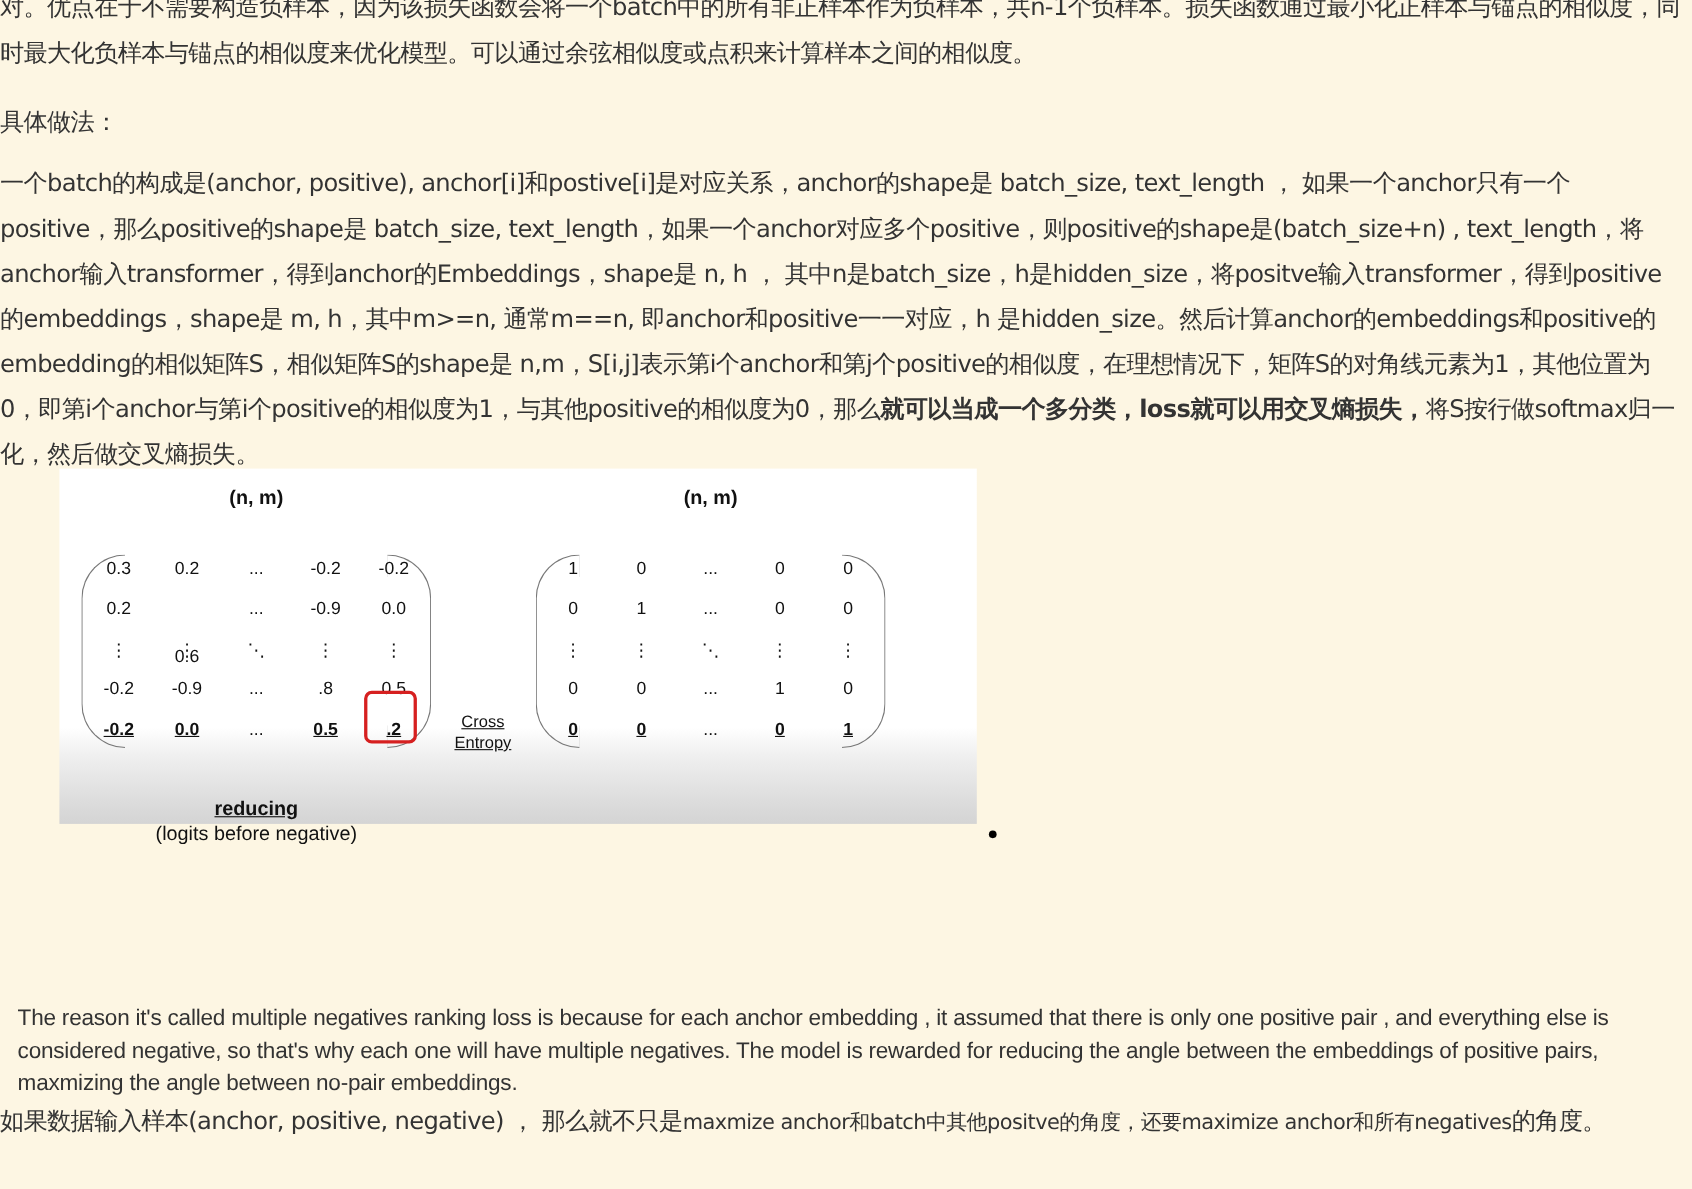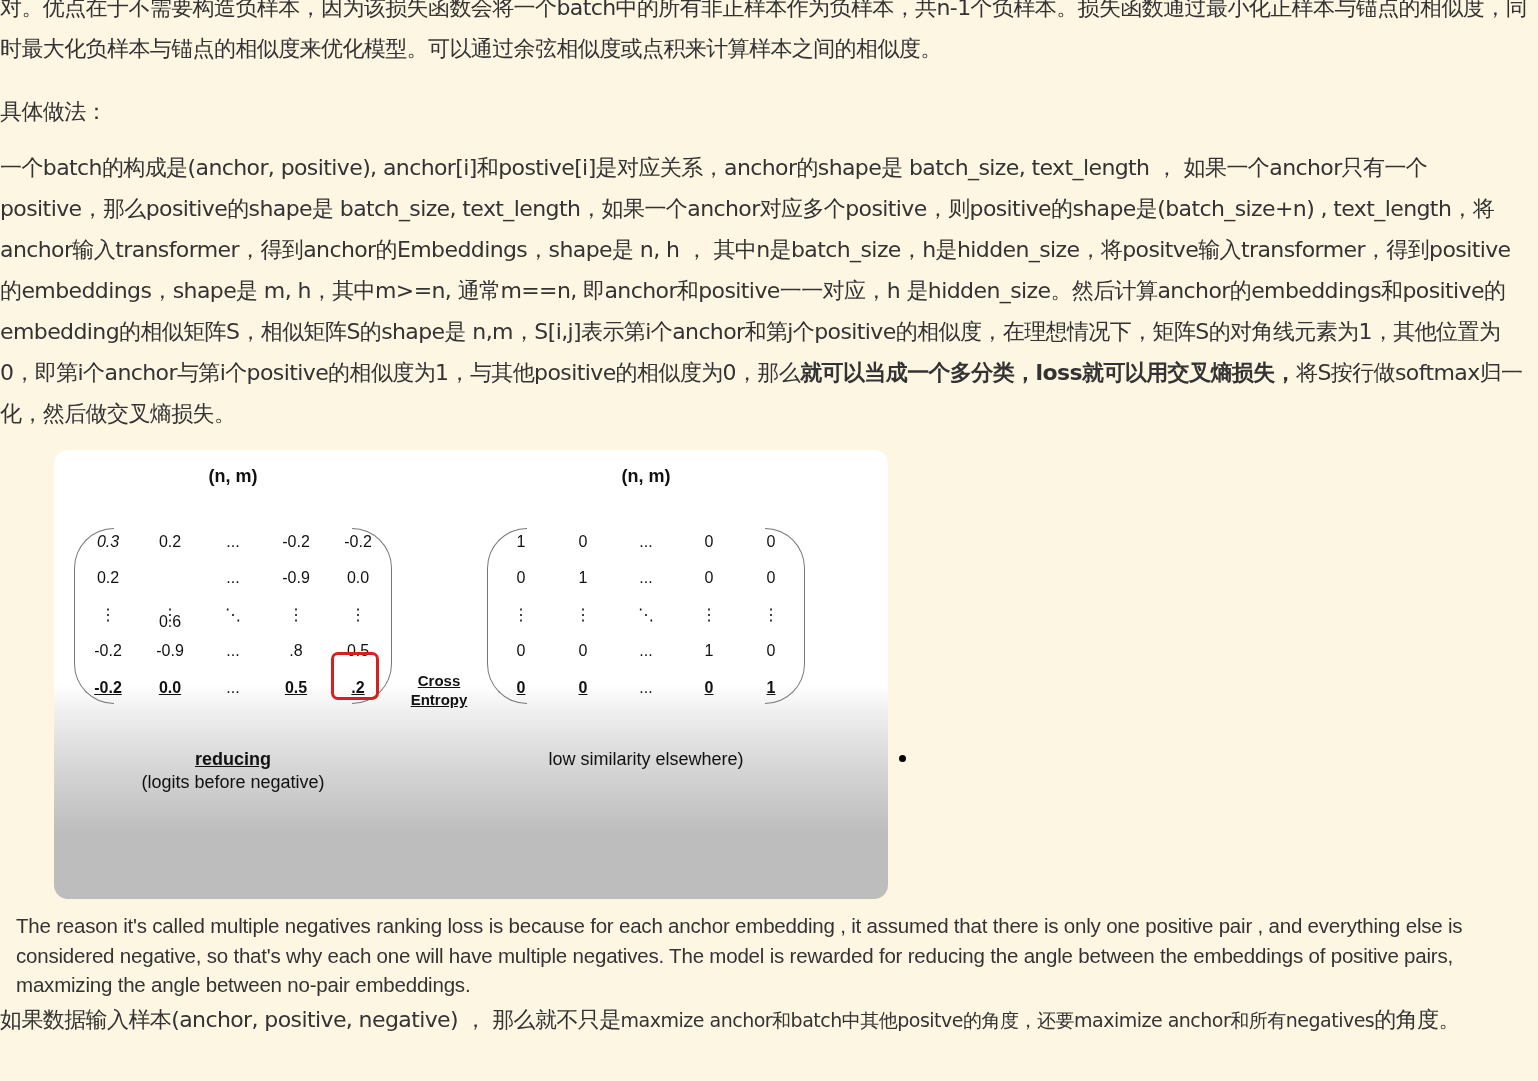--- a/index.html
+++ b/index.html
@@ -29,27 +29,26 @@
       white-space: normal;
     }
     .p1 { position: absolute; top: 0; left: 0; width: 1530px; }
     .p2 { position: absolute; top: 104px; left: 0; }
     .p3 { position: absolute; top: 160px; left: 0; width: 1530px; }
     .para-cn b { font-weight: bold; }
 
     .figure {
       position: absolute;
       left: 54px;
-      top: 463px;
+      top: 439px;
       width: 834px;
-      height: 449px;
+      height: 323px;
       background: linear-gradient(to bottom, #ffffff 0px, #ffffff 235px, #f0f0f0 260px, #d9d9d9 310px, #bdbdbd 383px);
       font-family: "Liberation Sans", sans-serif;
       color: #111;
-      border-radius: 14px;
     }
     .shape-label {
       position: absolute;
       top: 16px;
       font-size: 18px;
       font-weight: bold;
       width: 120px;
       text-align: center;
     }
     .matrix {
@@ -98,21 +97,21 @@
       border-radius: 7px;
       box-sizing: border-box;
     }
     .cross-entropy {
       position: absolute;
       left: 350px;
       top: 221px;
       width: 70px;
       text-align: center;
       font-size: 15px;
-      font-weight: bold;
+      font-weight: normal;
       text-decoration: underline;
       line-height: 19px;
     }
     .caption {
       position: absolute;
       text-align: center;
       font-size: 18px;
       line-height: 23px;
     }
     .caption .title {
@@ -165,21 +164,21 @@
 
   <div class="figure">
 
     <div class="shape-label" style="left:119px;">(n, m)</div>
     <div class="shape-label" style="left:532px;">(n, m)</div>
 
     <div class="matrix" style="left:20px;">
       <div class="bracket left"></div>
       <div class="bracket right"></div>
 
-      <div class="cell" style="left:34px;top:5px;font-style:italic;">0.3</div>
+      <div class="cell" style="left:34px;top:5px;">0.3</div>
       <div class="cell" style="left:96px;top:5px;">0.2</div>
       <div class="cell" style="left:159px;top:5px;">...</div>
       <div class="cell" style="left:222px;top:5px;">-0.2</div>
       <div class="cell" style="left:284px;top:5px;">-0.2</div>
 
       <div class="cell" style="left:34px;top:41px;">0.2</div>
       <div class="cell" style="left:96px;top:41px;margin-top:44px;">0.6</div>
       <div class="cell" style="left:159px;top:41px;">...</div>
       <div class="cell" style="left:222px;top:41px;">-0.9</div>
       <div class="cell" style="left:284px;top:41px;">0.0</div>
@@ -244,21 +243,20 @@
       <div class="cell last" style="left:222px;top:151px;">0</div>
       <div class="cell last" style="left:284px;top:151px;">1</div>
     </div>
 
     <div class="caption" style="left:59px;top:298px;width:240px;">
       <div class="title">reducing</div>
       <div>(logits before negative)</div>
     </div>
 
     <div class="caption" style="left:432px;top:298px;width:320px;">
-      <div>low similarity elsewhere)</div>
     </div>
   </div>
 
   <div class="bullet"></div>
 
   <p class="para-en">The reason it's called multiple negatives ranking loss is because for each anchor embedding , it assumed that there is only one positive pair , and everything else is considered  negative, so that's why each one will have multiple negatives. The model is rewarded for reducing the angle between the embeddings of positive pairs, maxmizing the angle between no-pair embeddings.</p>
 
   <p class="para-last"><span>如果数据输入样本(anchor, positive, negative) ， 那么就不只是</span><span class="small">maxmize anchor和batch中其他positve的角度，还要maximize anchor和所有negatives</span><span>的角度。</span></p>
 
 </div>

